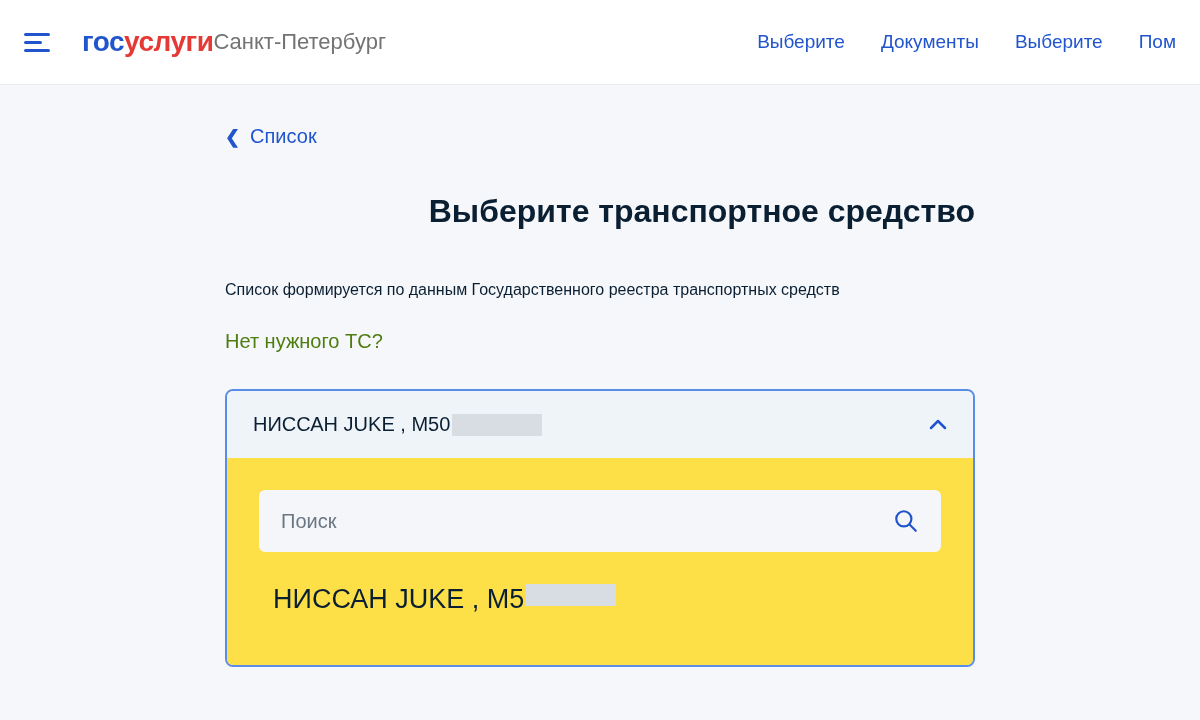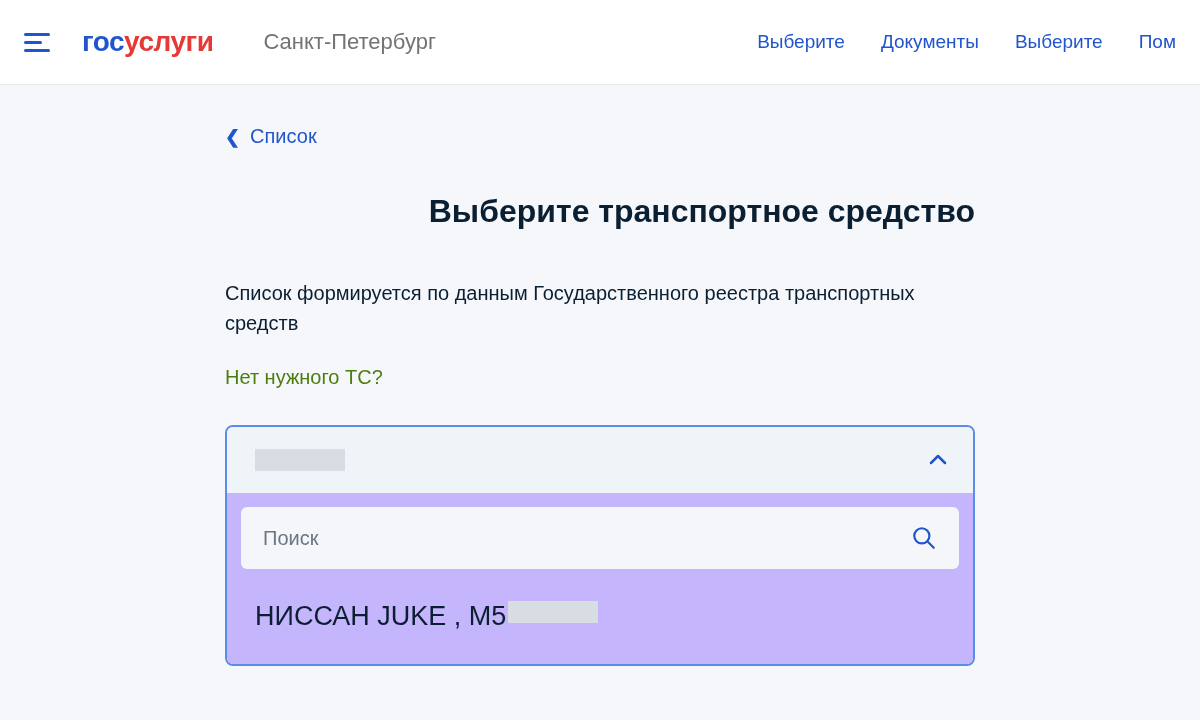--- a/index.html
+++ b/index.html
@@ -36,21 +36,20 @@
       background: #2155cd;
       border-radius: 2px;
     }
     .menu-icon span:nth-child(1) { width: 26px; }
     .menu-icon span:nth-child(2) { width: 18px; }
     .menu-icon span:nth-child(3) { width: 26px; }
     .logo {
       font-size: 28px;
       font-weight: 700;
       letter-spacing: -0.5px;
-      margin-right: 50px;
       cursor: pointer;
     }
     .logo-gos { color: #2155cd; }
     .logo-uslugi { color: #e53935; }
     .city {
       color: #737373;
       font-size: 22px;
       cursor: pointer;
     }
     .nav {
@@ -82,21 +81,21 @@
       font-weight: 600;
     }
     .page-title {
       font-size: 32px;
       font-weight: 700;
       color: #0b1f33;
       margin-bottom: 40px;
       text-align: right;
     }
     .description {
-      font-size: 20px;
+      font-size: 16px;
       color: #0b1f33;
       line-height: 1.5;
       margin-bottom: 28px;
       margin-top: 48px;
     }
     .help-link {
       color: #4d7c0f;
       font-size: 20px;
       cursor: pointer;
       display: inline-block;
@@ -129,22 +128,22 @@
       background: #d8dde3;
       margin-left: 2px;
       vertical-align: middle;
     }
     .chevron-up {
       color: #2155cd;
       font-size: 16px;
       font-weight: bold;
     }
     .dropdown-body {
-      background: #c4b5fd;
-      padding: 14px;
+      background: #fde047;
+      padding: 32px;
     }
     .search-box {
       display: flex;
       align-items: center;
       background: #f4f6f9;
       border-radius: 6px;
       padding: 18px 22px;
       margin-bottom: 14px;
     }
     .search-input {
@@ -200,20 +199,21 @@
 
   <h1 class="page-title">Выберите транспортное средство</h1>
 
   <p class="description">Список формируется по данным Государственного реестра транспортных средств</p>
 
   <a class="help-link">Нет нужного ТС?</a>
 
   <div class="dropdown-container">
     <div class="dropdown-selected">
       <div class="selected-text">
+        <span>НИССАН JUKE , М50</span>
         <span class="redacted"></span>
       </div>
       <span class="chevron-up">
         <svg width="18" height="12" viewBox="0 0 18 12" fill="none">
           <path d="M2 10 L9 3 L16 10" stroke="#2155cd" stroke-width="2.5" stroke-linecap="round" stroke-linejoin="round"></path>
         </svg>
       </span>
     </div>
     <div class="dropdown-body">
       <div class="search-box">

